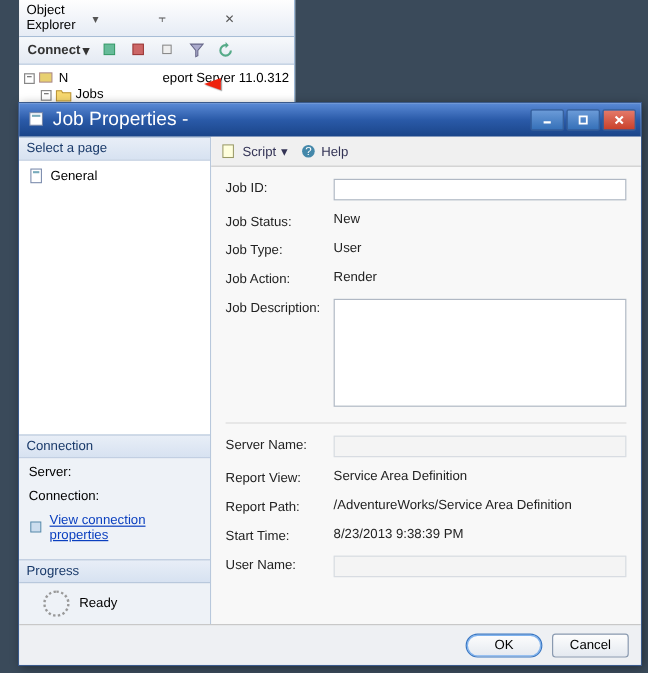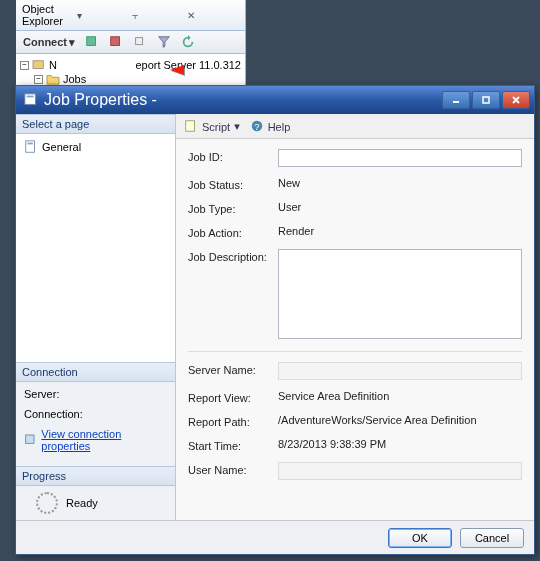--- a/index.html
+++ b/index.html
@@ -54,21 +54,21 @@
 .fr { display: flex; align-items: flex-start; margin-bottom: 10px; }
 .fr label { width: 90px; color: #222; padding-top: 2px; }
 .fr .val { flex: 1; color: #222; }
 .fr input[type=text] { width: 100%; border: 1px solid #b0b8c4; padding: 2px 4px; background: #fff; }
 .fr .readonly { border: 1px solid #d8dce2; background: #f4f4f4; padding: 2px 4px; min-height: 18px; }
 .fr textarea { width: 100%; height: 90px; border: 1px solid #b0b8c4; resize: none; }
 .sep { height: 1px; background: #ddd; margin: 6px 0 10px; }
 
 .dlg-buttons { height: 34px; border-top: 1px solid #c8c8c8; background: #eef0f3; display: flex; justify-content: flex-end; align-items: center; padding: 0 10px; gap: 8px; }
 .btn { min-width: 64px; padding: 3px 10px; border: 1px solid #8a9ab0; background: linear-gradient(#fdfdfd, #e4e9f0); border-radius: 3px; cursor: pointer; }
-.btn.primary { border-color: #3a78c4; box-shadow: 0 0 0 1px #7fb3ef inset; }
+.btn.primary { border-color: #3a78c4; box-shadow: 0 0 0 1px #7fb3ef inset; border-radius: 10px; }
 </style>
 </head>
 <body>
 
 <div class="oe-panel">
   <div class="oe-title">
     <span>Object Explorer</span>
     <span class="oe-title-icon">▾</span>
     <span class="oe-title-icon">⫟</span>
     <span class="oe-title-icon">✕</span>

